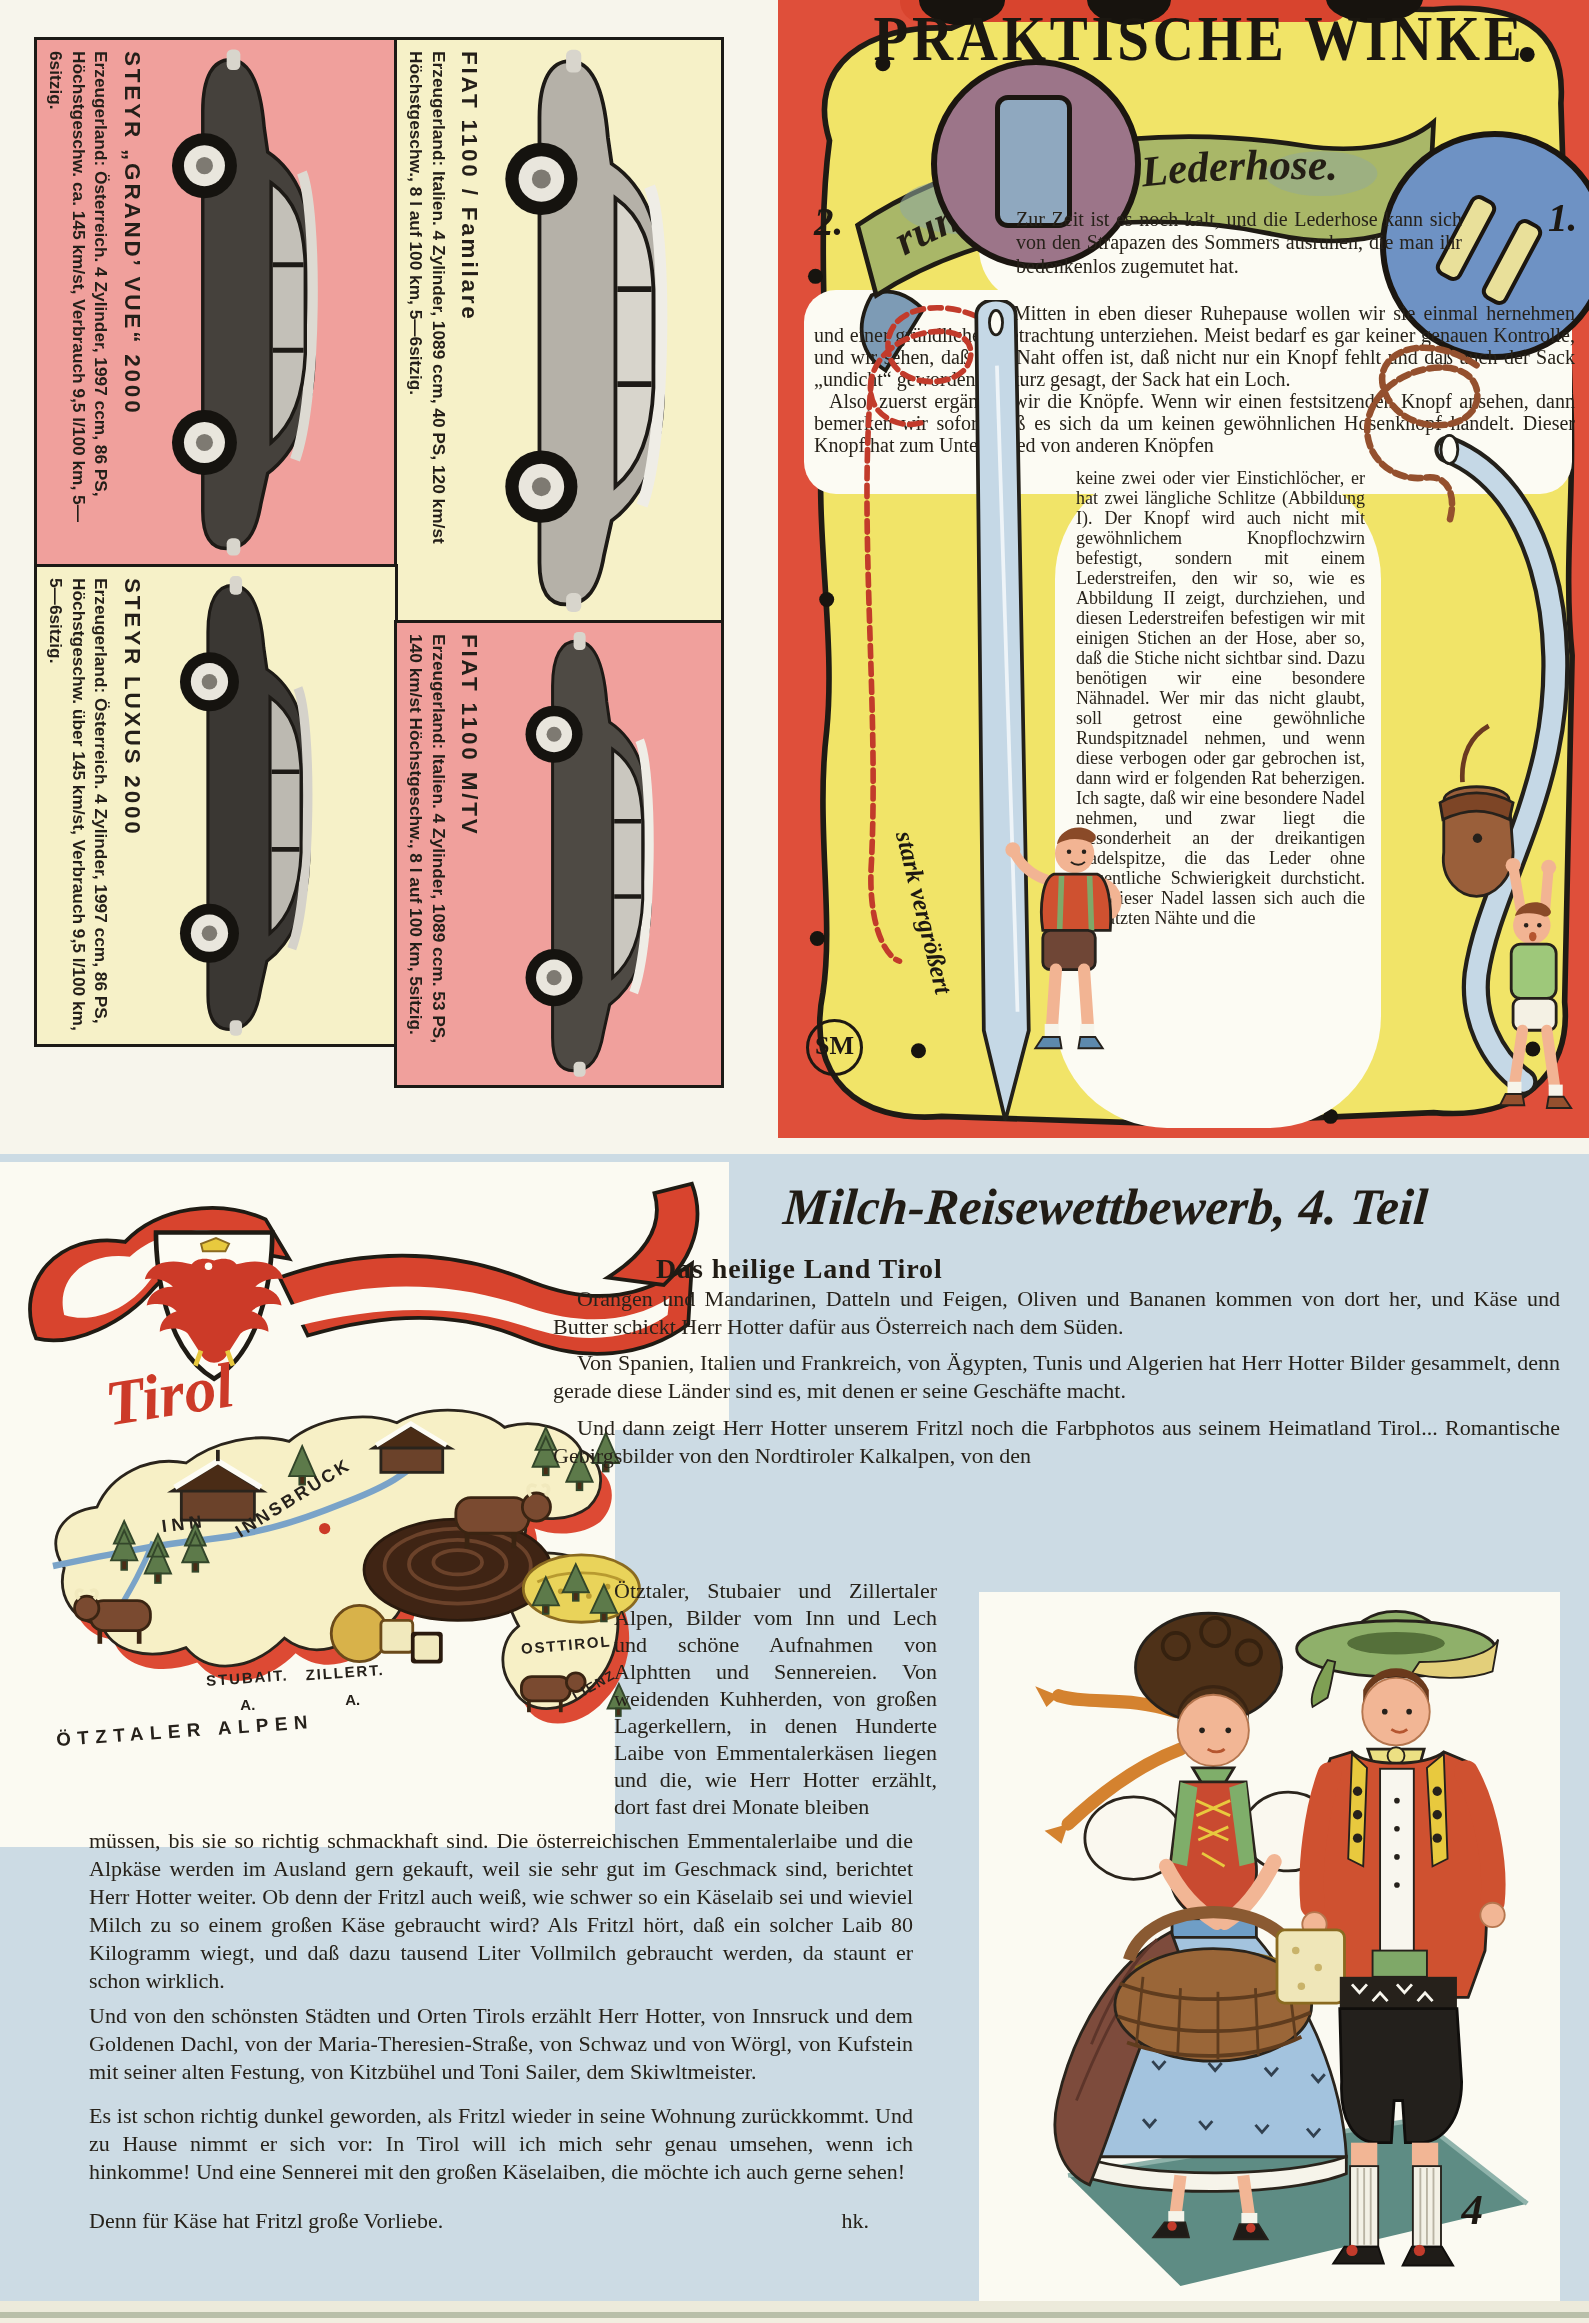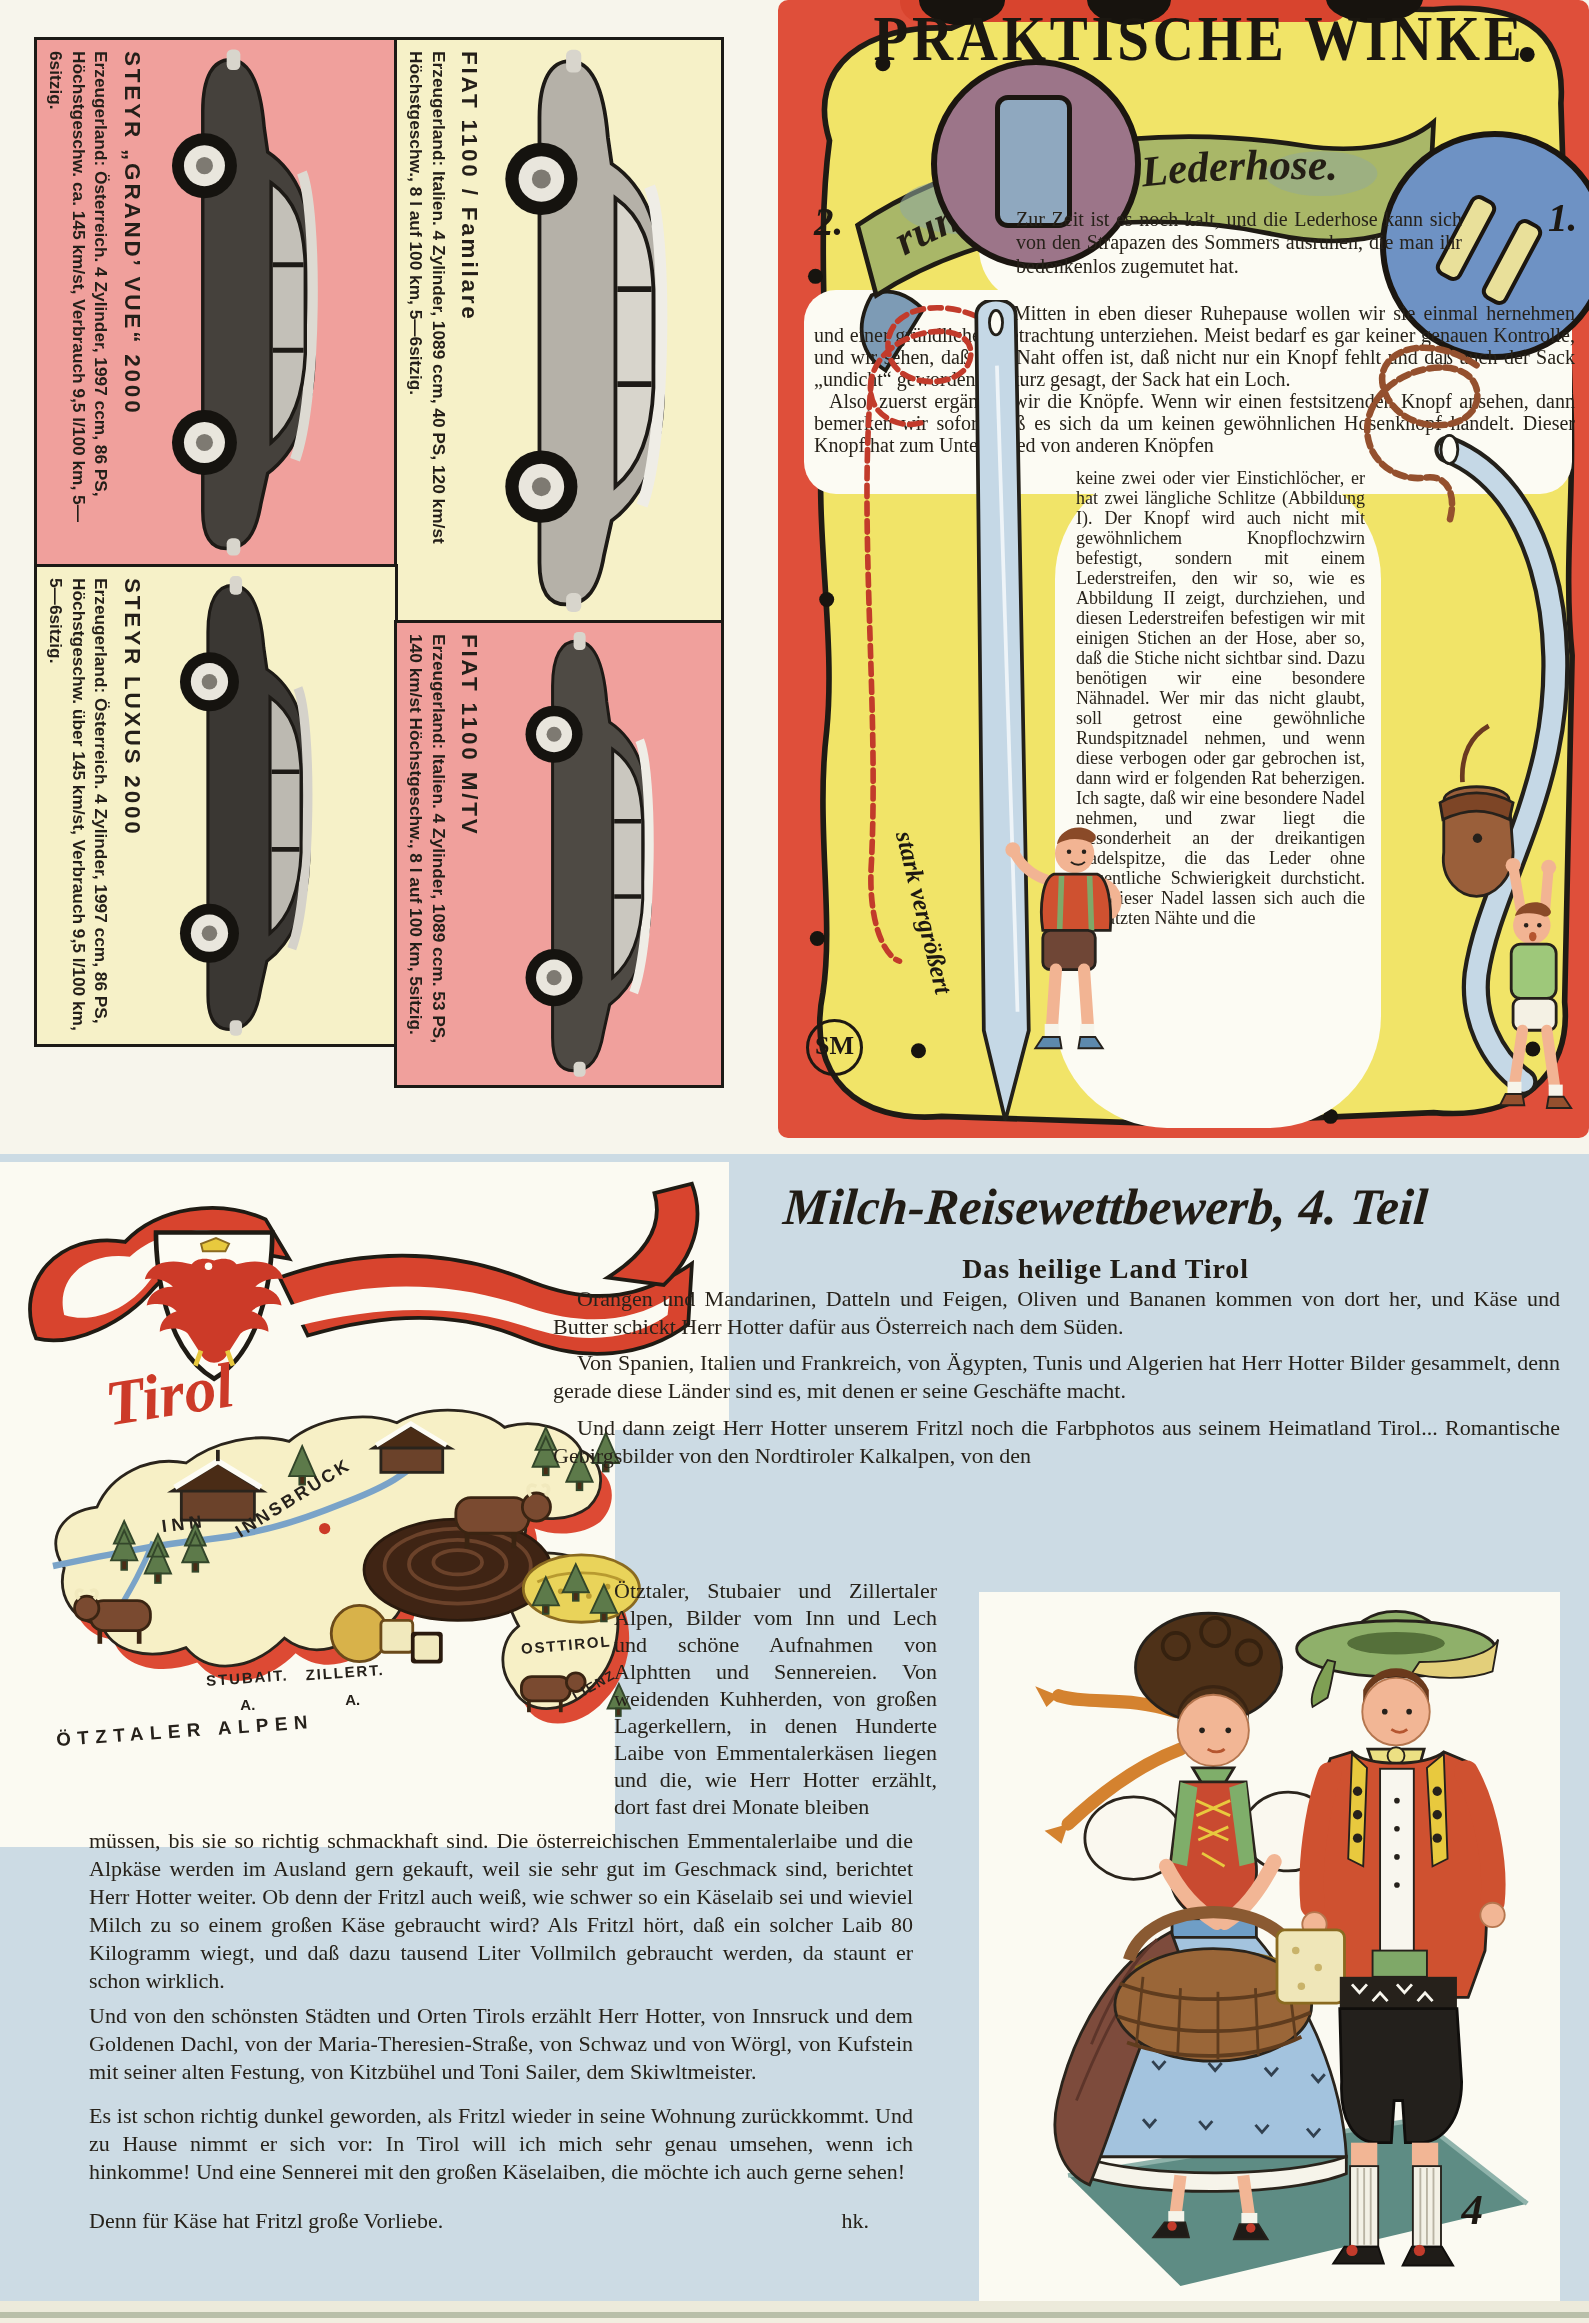--- a/index.html
+++ b/index.html
@@ -23,21 +23,21 @@
   .car-title { font-weight:bold; font-size:22.5px; letter-spacing:2.8px; margin-left:6.6px; white-space:nowrap; }
   .car-specs { font-weight:bold; font-size:17.3px; line-height:22.5px; width:auto; max-height:100%; }
   .car-art { position:absolute; top:5.6px; bottom:5.6px; left:90px; right:3.7px; }
   .car-art svg { width:100%; height:100%; }
   .car-a { --body:#45413c; --win:#c3c0b8; --roof:#dddad2; }
   .car-b { --body:#b5b1a8; --win:#d8d5cc; --roof:#efede6; }
   .car-c { --body:#3a3733; --win:#bcb9b1; --roof:#d5d2ca; }
   .car-d { --body:#4e4a44; --win:#cac7bf; --roof:#efede6; }
 
   
-  .winke { position:absolute; left:778px; top:0; width:811px; height:1138px; background:#df4f3a;border-radius:10px; }
+  .winke { position:absolute; left:778px; top:0; width:811px; height:1138px; background:#df4f3a; }
   .leather-svg { position:absolute; inset:0; width:100%; height:100%; }
   .w-title {
     position:absolute; left:66px; right:34px; top:1.9px; text-align:center;
     font-family:"Liberation Serif", serif; font-weight:bold; font-size:57px;
     letter-spacing:3.7px; color:#1b1711; transform:scaleY(1.12); transform-origin:top;
     white-space:nowrap;
   }
   .cut-shape { position:absolute; border-radius:50%; }
   .w-blob { position:absolute; background:#fcfbf3; }
   .w-text { position:absolute; text-align:justify; color:#27221a; }
@@ -68,21 +68,21 @@
 
   
   .milch { position:absolute; left:0; top:1154px; width:1589px; height:1169px; background:#ccdbe4; }
   .white-box { position:absolute; background:#fbfaf2; }
   .m-title {
     position:absolute; left:656px; top:24px; width:899px; text-align:center;
     font-style:italic; font-weight:bold; font-size:51px; color:#211c15;
     transform:skewX(-4deg);
   }
   .m-subtitle {
-    position:absolute; left:656px; top:99px; width:899px; text-align:center;
+    position:absolute; left:656px; top:99px; width:899px; 
     font-weight:bold; font-size:28px; letter-spacing:0.9px; color:#211c15;
   }
   .m-text { position:absolute; text-align:justify; font-size:22px; line-height:28px; color:#27221a; }
   .m-text p { margin:0 0 8.4px 0; text-indent:24px; }
   .m-top { left:553px; top:131px; width:1007px; }
   .m-b5  { left:614px; top:423px; width:323px; line-height:27px; }
   .m-b6  { left:89px;  top:673px;  width:824px; }
   .m-b7  { left:89px;  top:848px;  width:824px; }
   .m-b8  { left:89px;  top:948px; width:824px; }
   .m-b9  { left:89px;  top:1053px; width:780px; }

